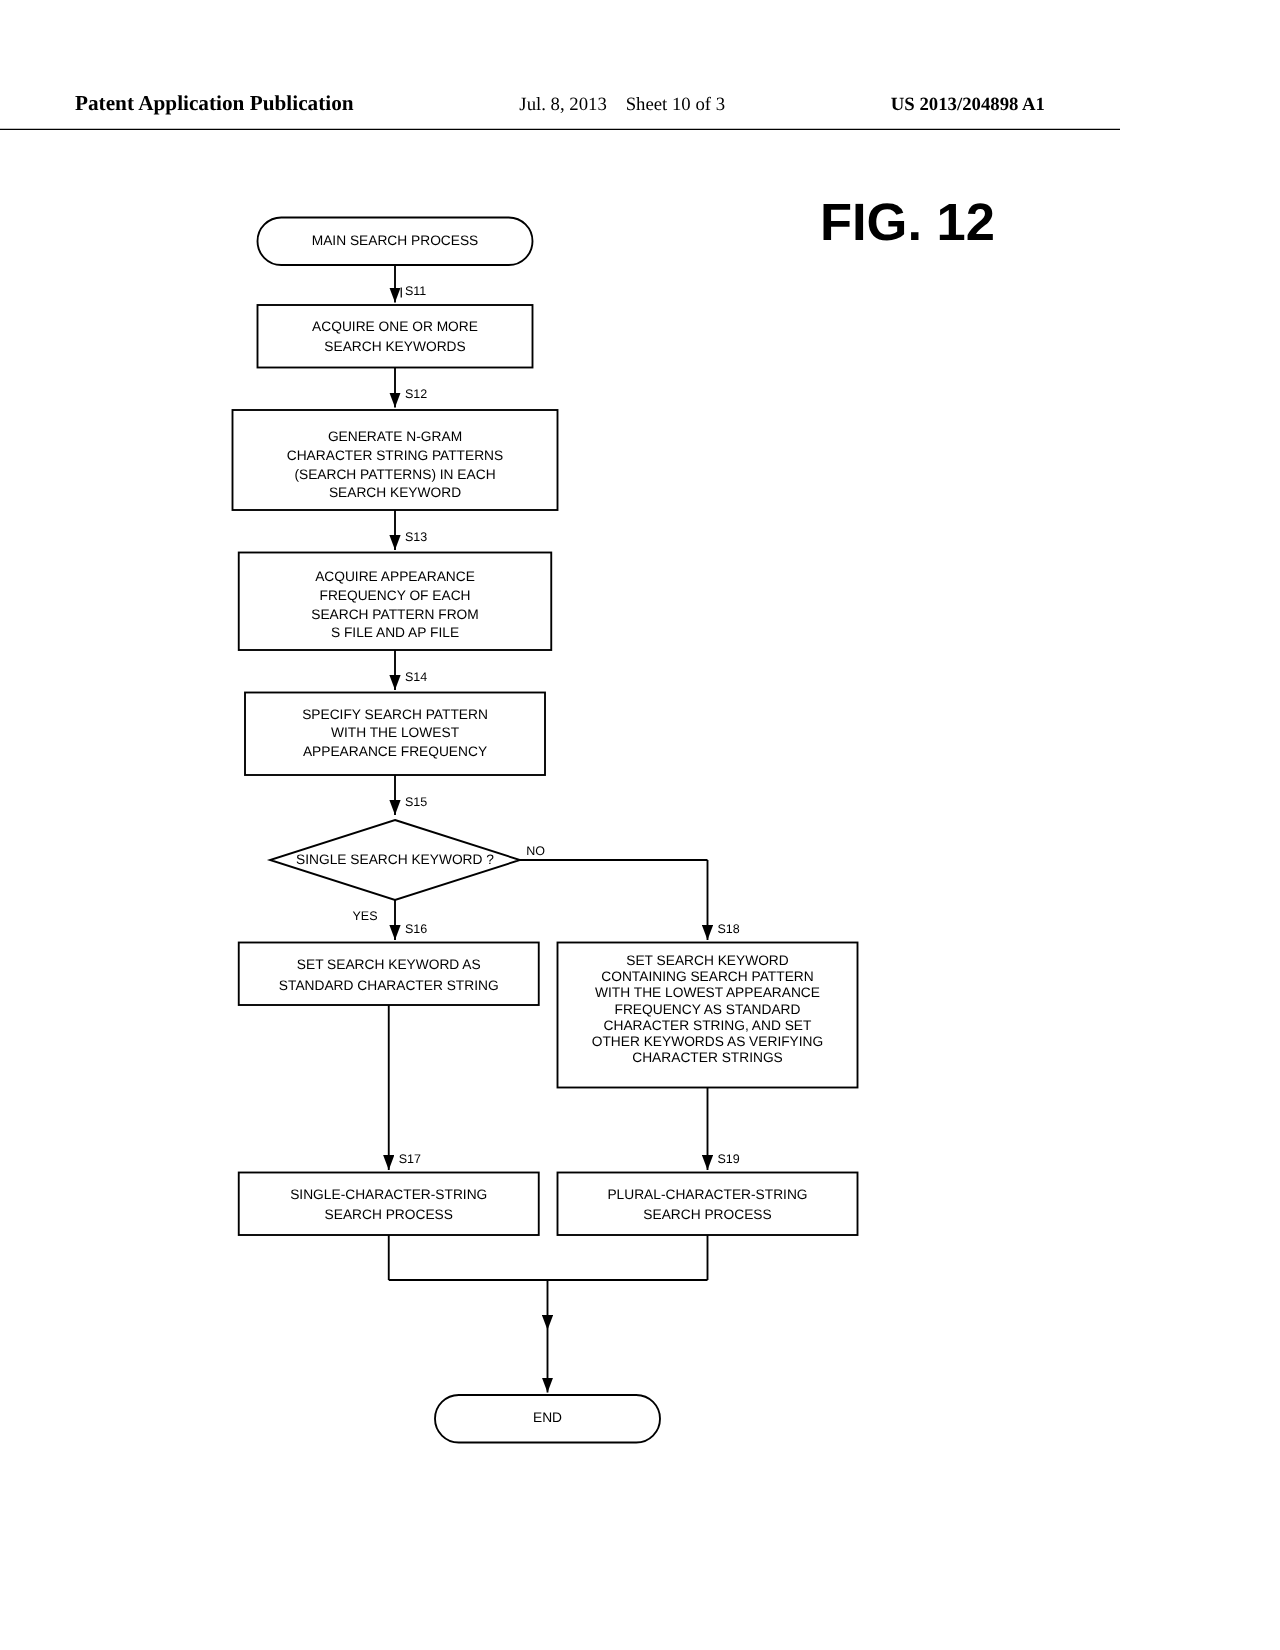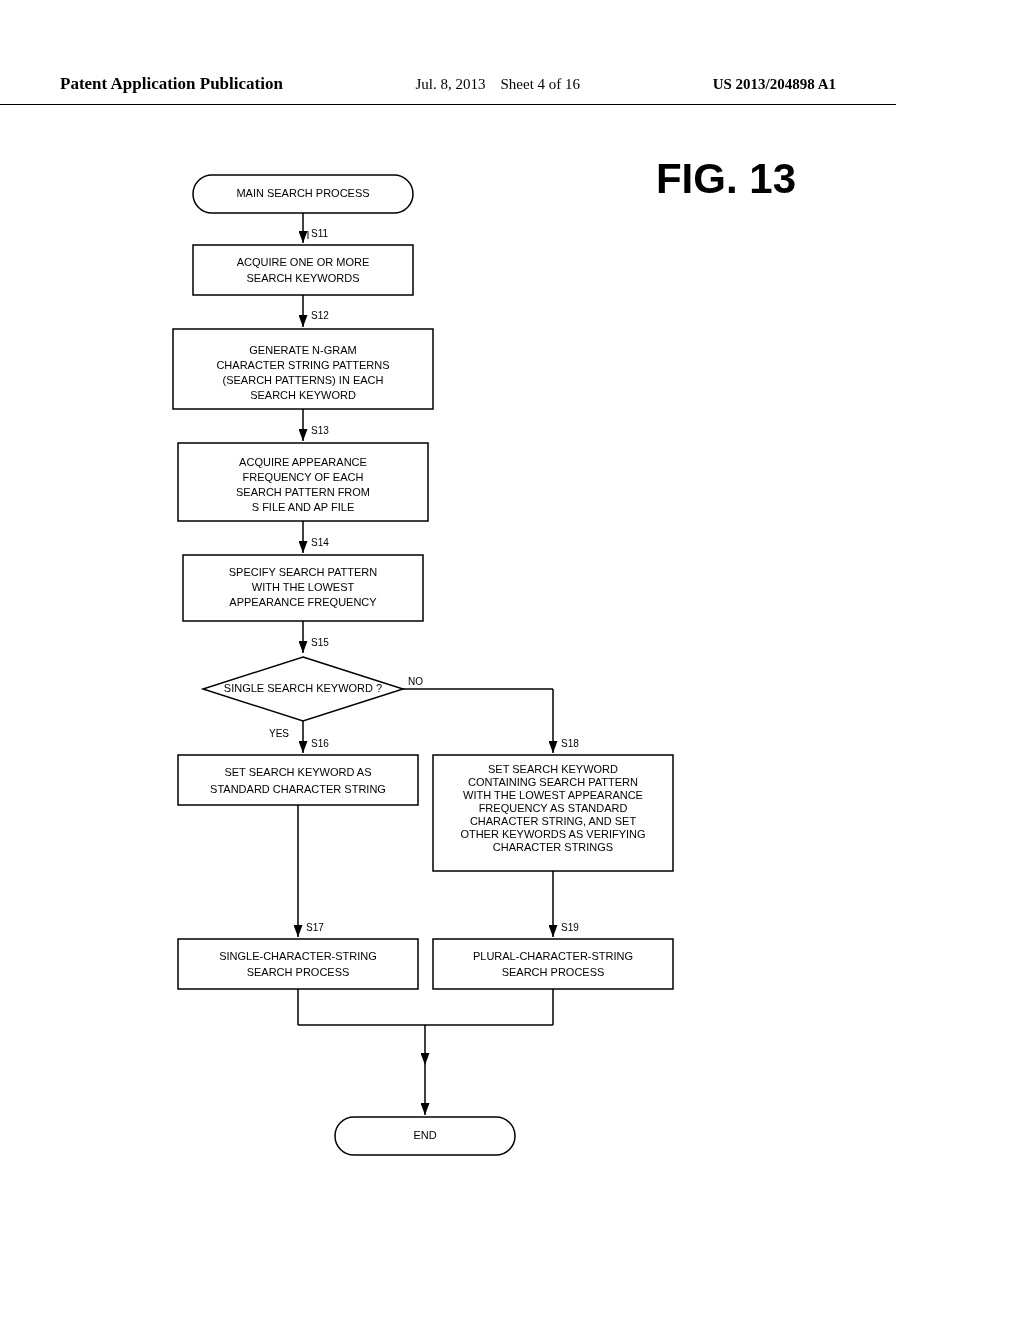--- a/index.html
+++ b/index.html
@@ -55,21 +55,21 @@
       top: 50px;
       right: 100px;
       font-size: 42px;
       font-weight: bold;
       font-family: Arial, sans-serif;
     }
 
     
     .flowchart-container {
       display: flex;
-      justify-content: center;
+      justify-content: flex-end;
       padding-top: 20px;
     }
 
     svg.flowchart {
       display: block;
     }
 
     
     .fc-rect {
       fill: none;
@@ -105,27 +105,27 @@
   </style>
 </head>
 <body>
 
 <div class="page">
 
   <div class="header">
     <div class="header-left">Patent Application Publication</div>
     <div class="header-center">
       <span>Jul. 8, 2013</span>&nbsp;&nbsp;&nbsp;
-      <span>Sheet 4 of 16</span>
+      <span>Sheet 10 of 3</span>
     </div>
     <div class="header-right">US 2013/204898 A1</div>
   </div>
 
   <div class="diagram-area">
-    <div class="fig-label">FIG. 13</div>
+    <div class="fig-label">FIG. 12</div>
 
     <div class="flowchart-container">
       <svg class="flowchart" width="750" height="1150" viewBox="0 0 750 1150">
         <defs>
           <marker id="arrowhead" markerWidth="8" markerHeight="6" refX="8" refY="3" orient="auto">
             <polygon points="0 0, 8 3, 0 6" class="fc-arrow"></polygon>
           </marker>
         </defs>
 
         <rect x="120" y="20" width="220" height="38" rx="19" ry="19" class="fc-rect"></rect>

